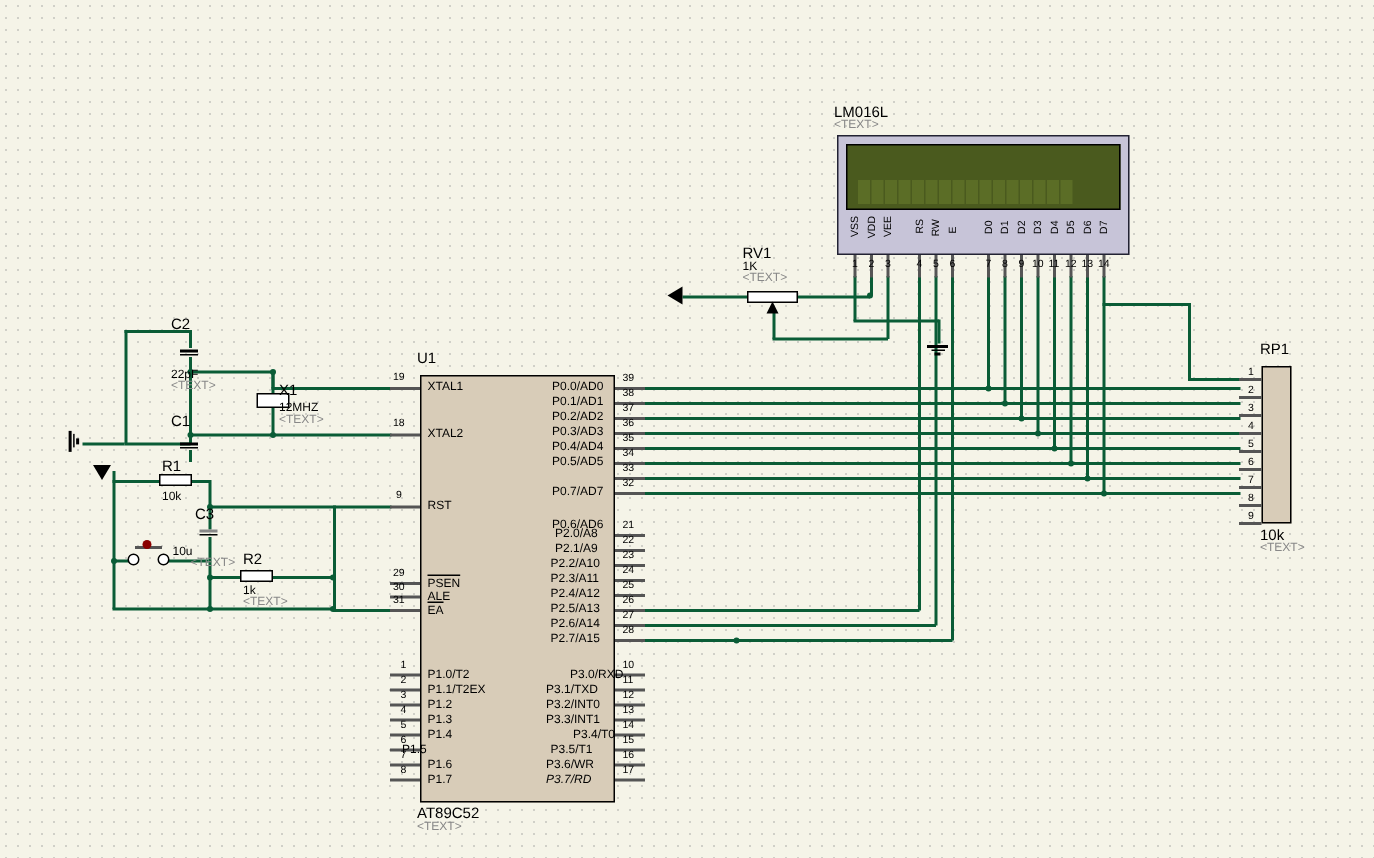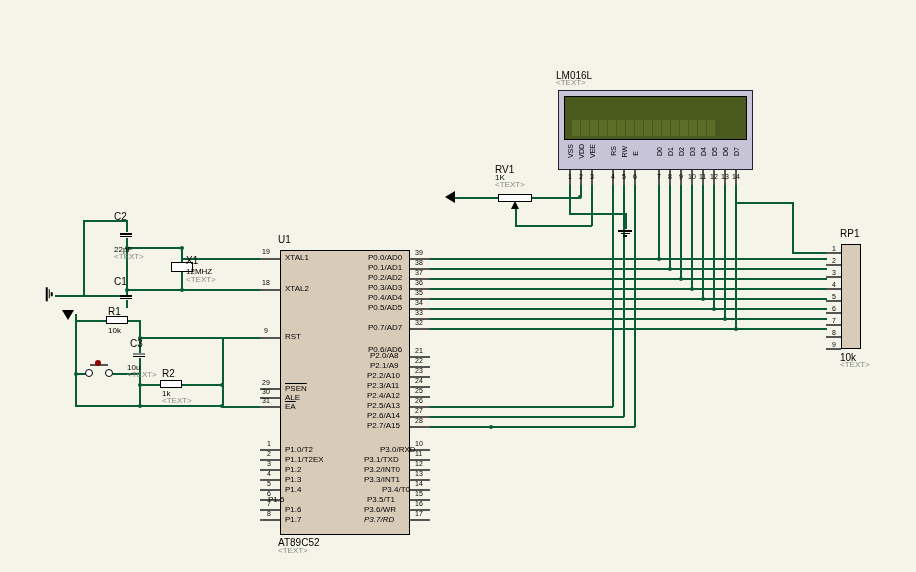--- a/index.html
+++ b/index.html
@@ -370,21 +370,21 @@
 
   <div class="res-body" style="left:106px; top:316px;"></div>
   <div class="label" style="left:108px; top:306px;">R1</div>
   <div class="label" style="left:108px; top:327px; font-size:8px;">10k</div>
 
   <div class="cap" style="left:133px; top:352px;">
     <div class="cap-plate" style="background: #888;"></div>
       <div class="cap-plate"></div>
   </div>
   <div class="label" style="left:130px; top:338px;">C3</div>
-  <div class="label" style="left:127px; top:364px; font-size:8px;">10u</div>
+  <div class="label" style="left:115px; top:364px; font-size:8px;">10u</div>
   <div class="label sub-label" style="left:127px; top:371px;">&lt;TEXT&gt;</div>
 
   <div class="res-body" style="left:160px; top:380px;"></div>
   <div class="label" style="left:162px; top:368px;">R2</div>
   <div class="label" style="left:162px; top:390px; font-size:8px;">1k</div>
   <div class="label sub-label" style="left:162px; top:397px;">&lt;TEXT&gt;</div>
 
   <div class="btn-circle" style="left:85px; top:369px;"></div>
   <div class="btn-circle" style="left:105px; top:369px;"></div>
   <div class="btn-dot" style="left:95px; top:360px;"></div>

